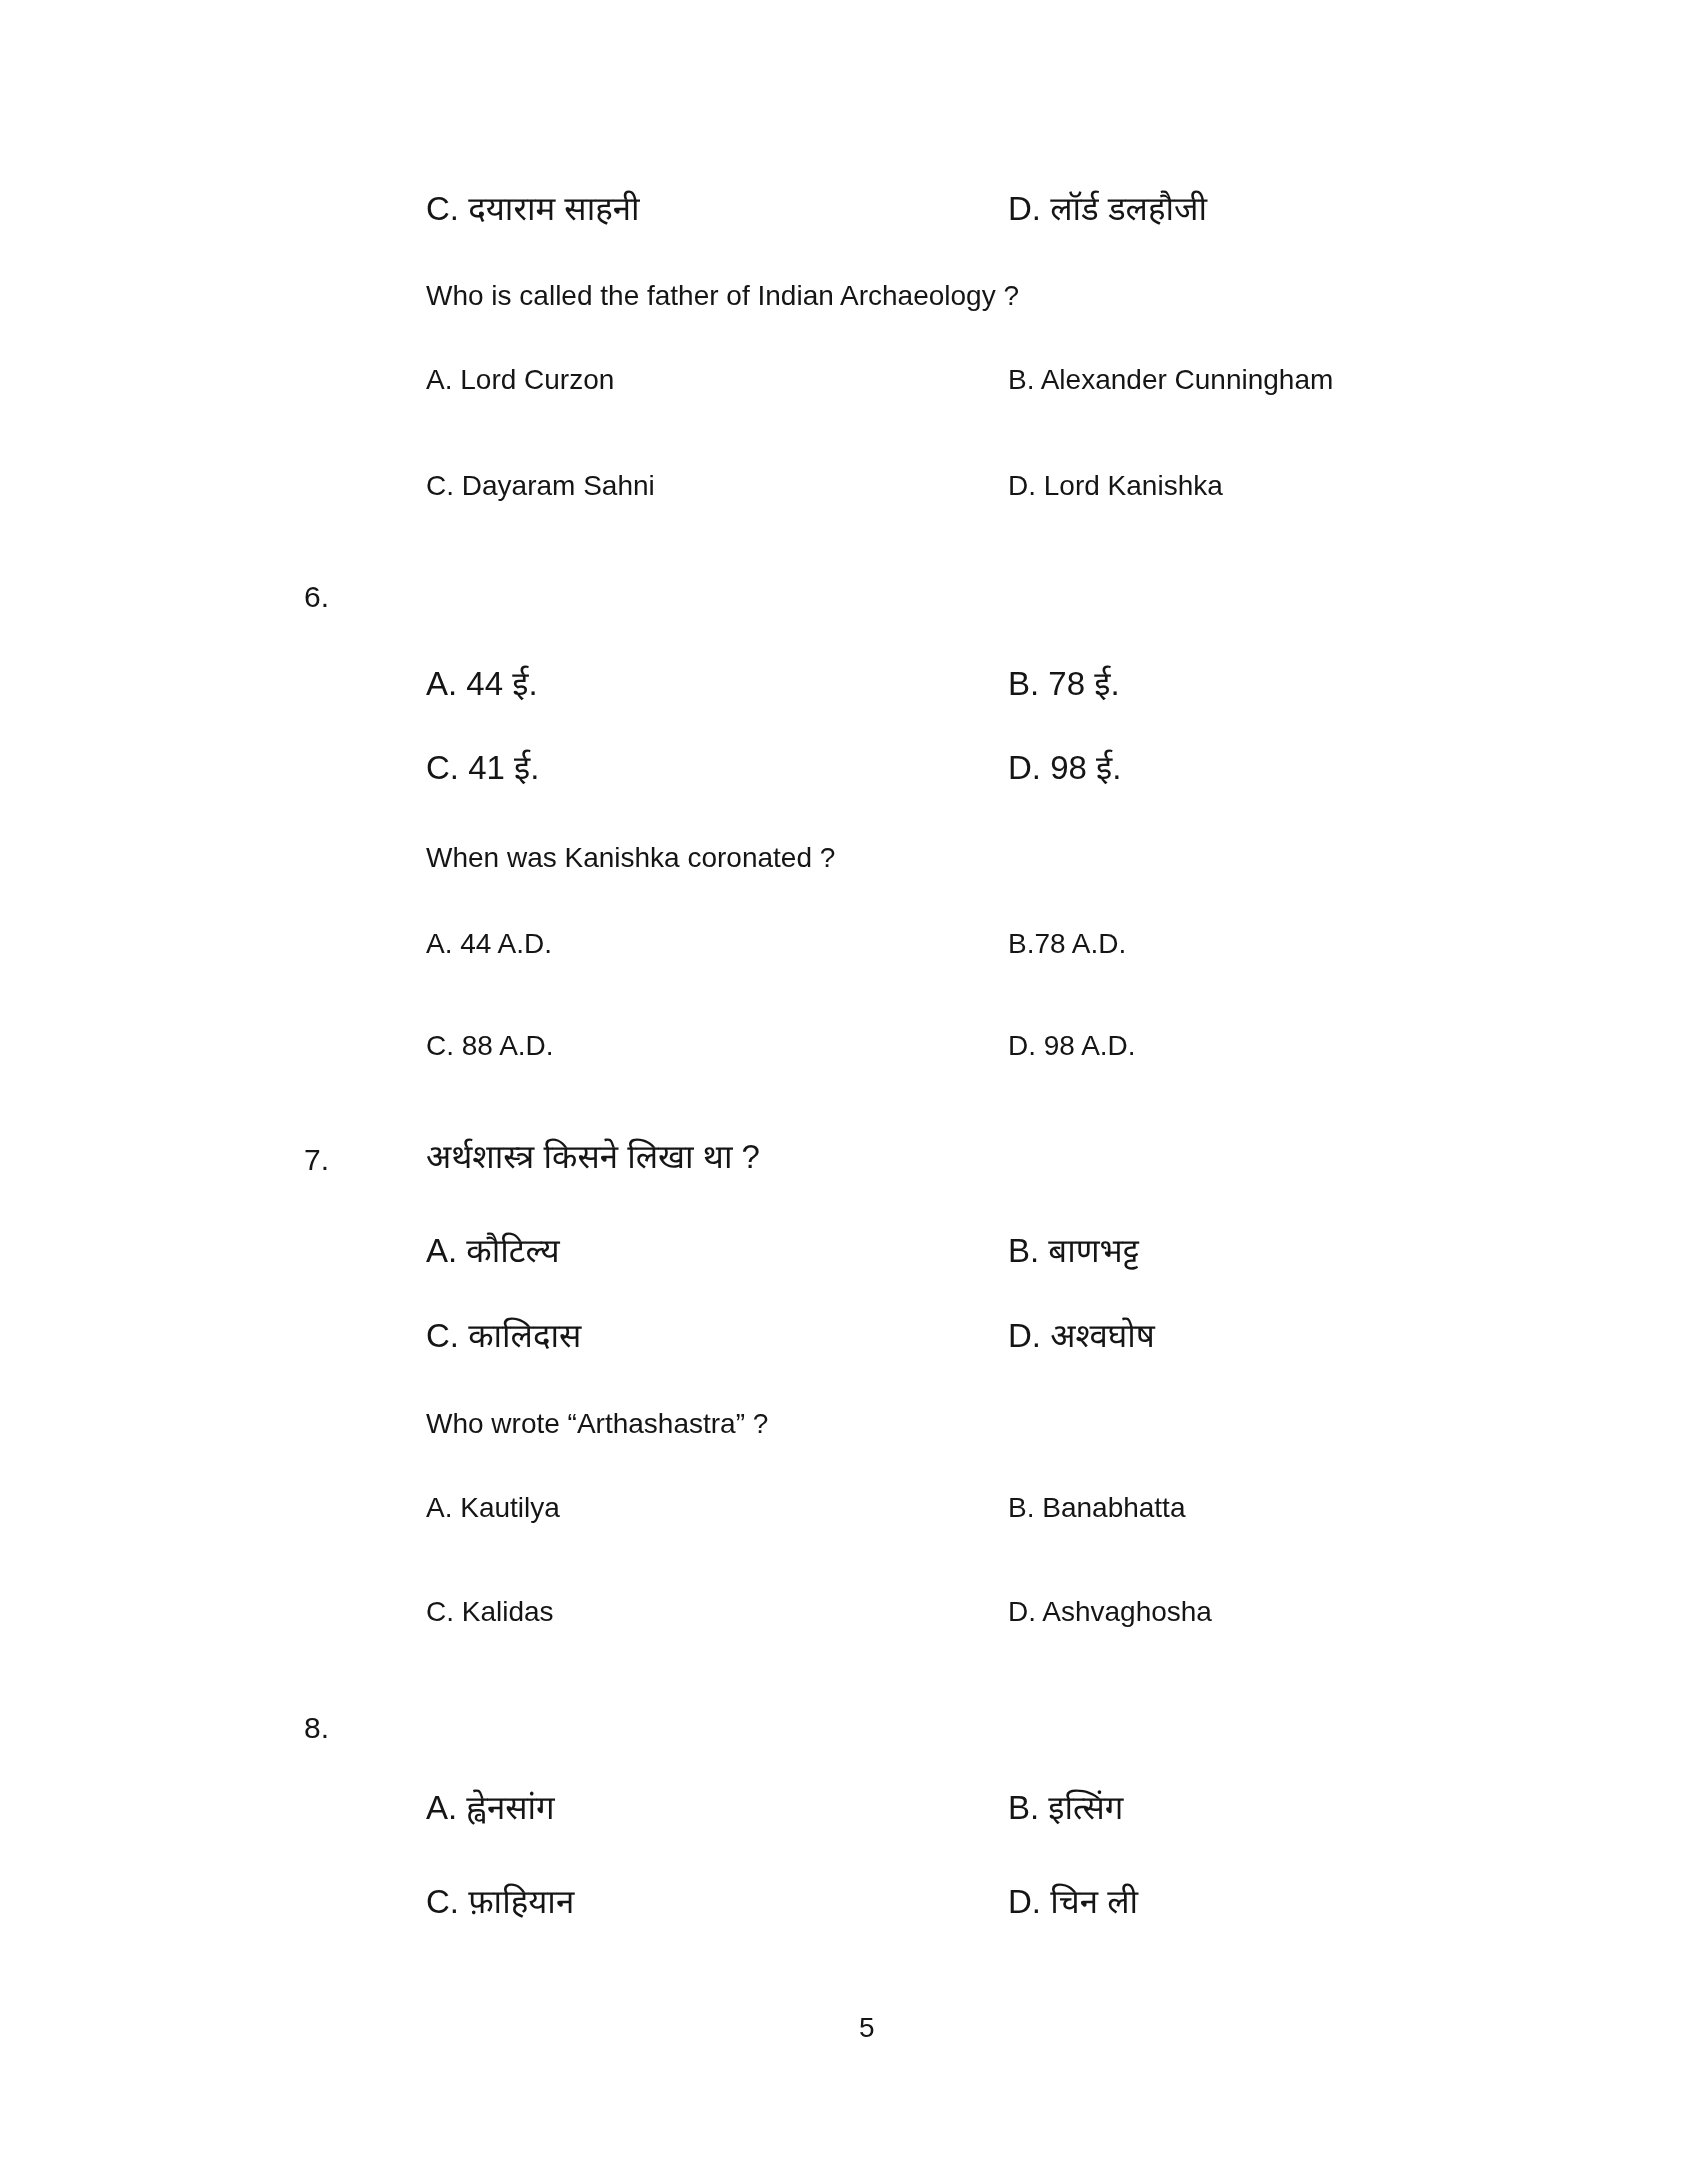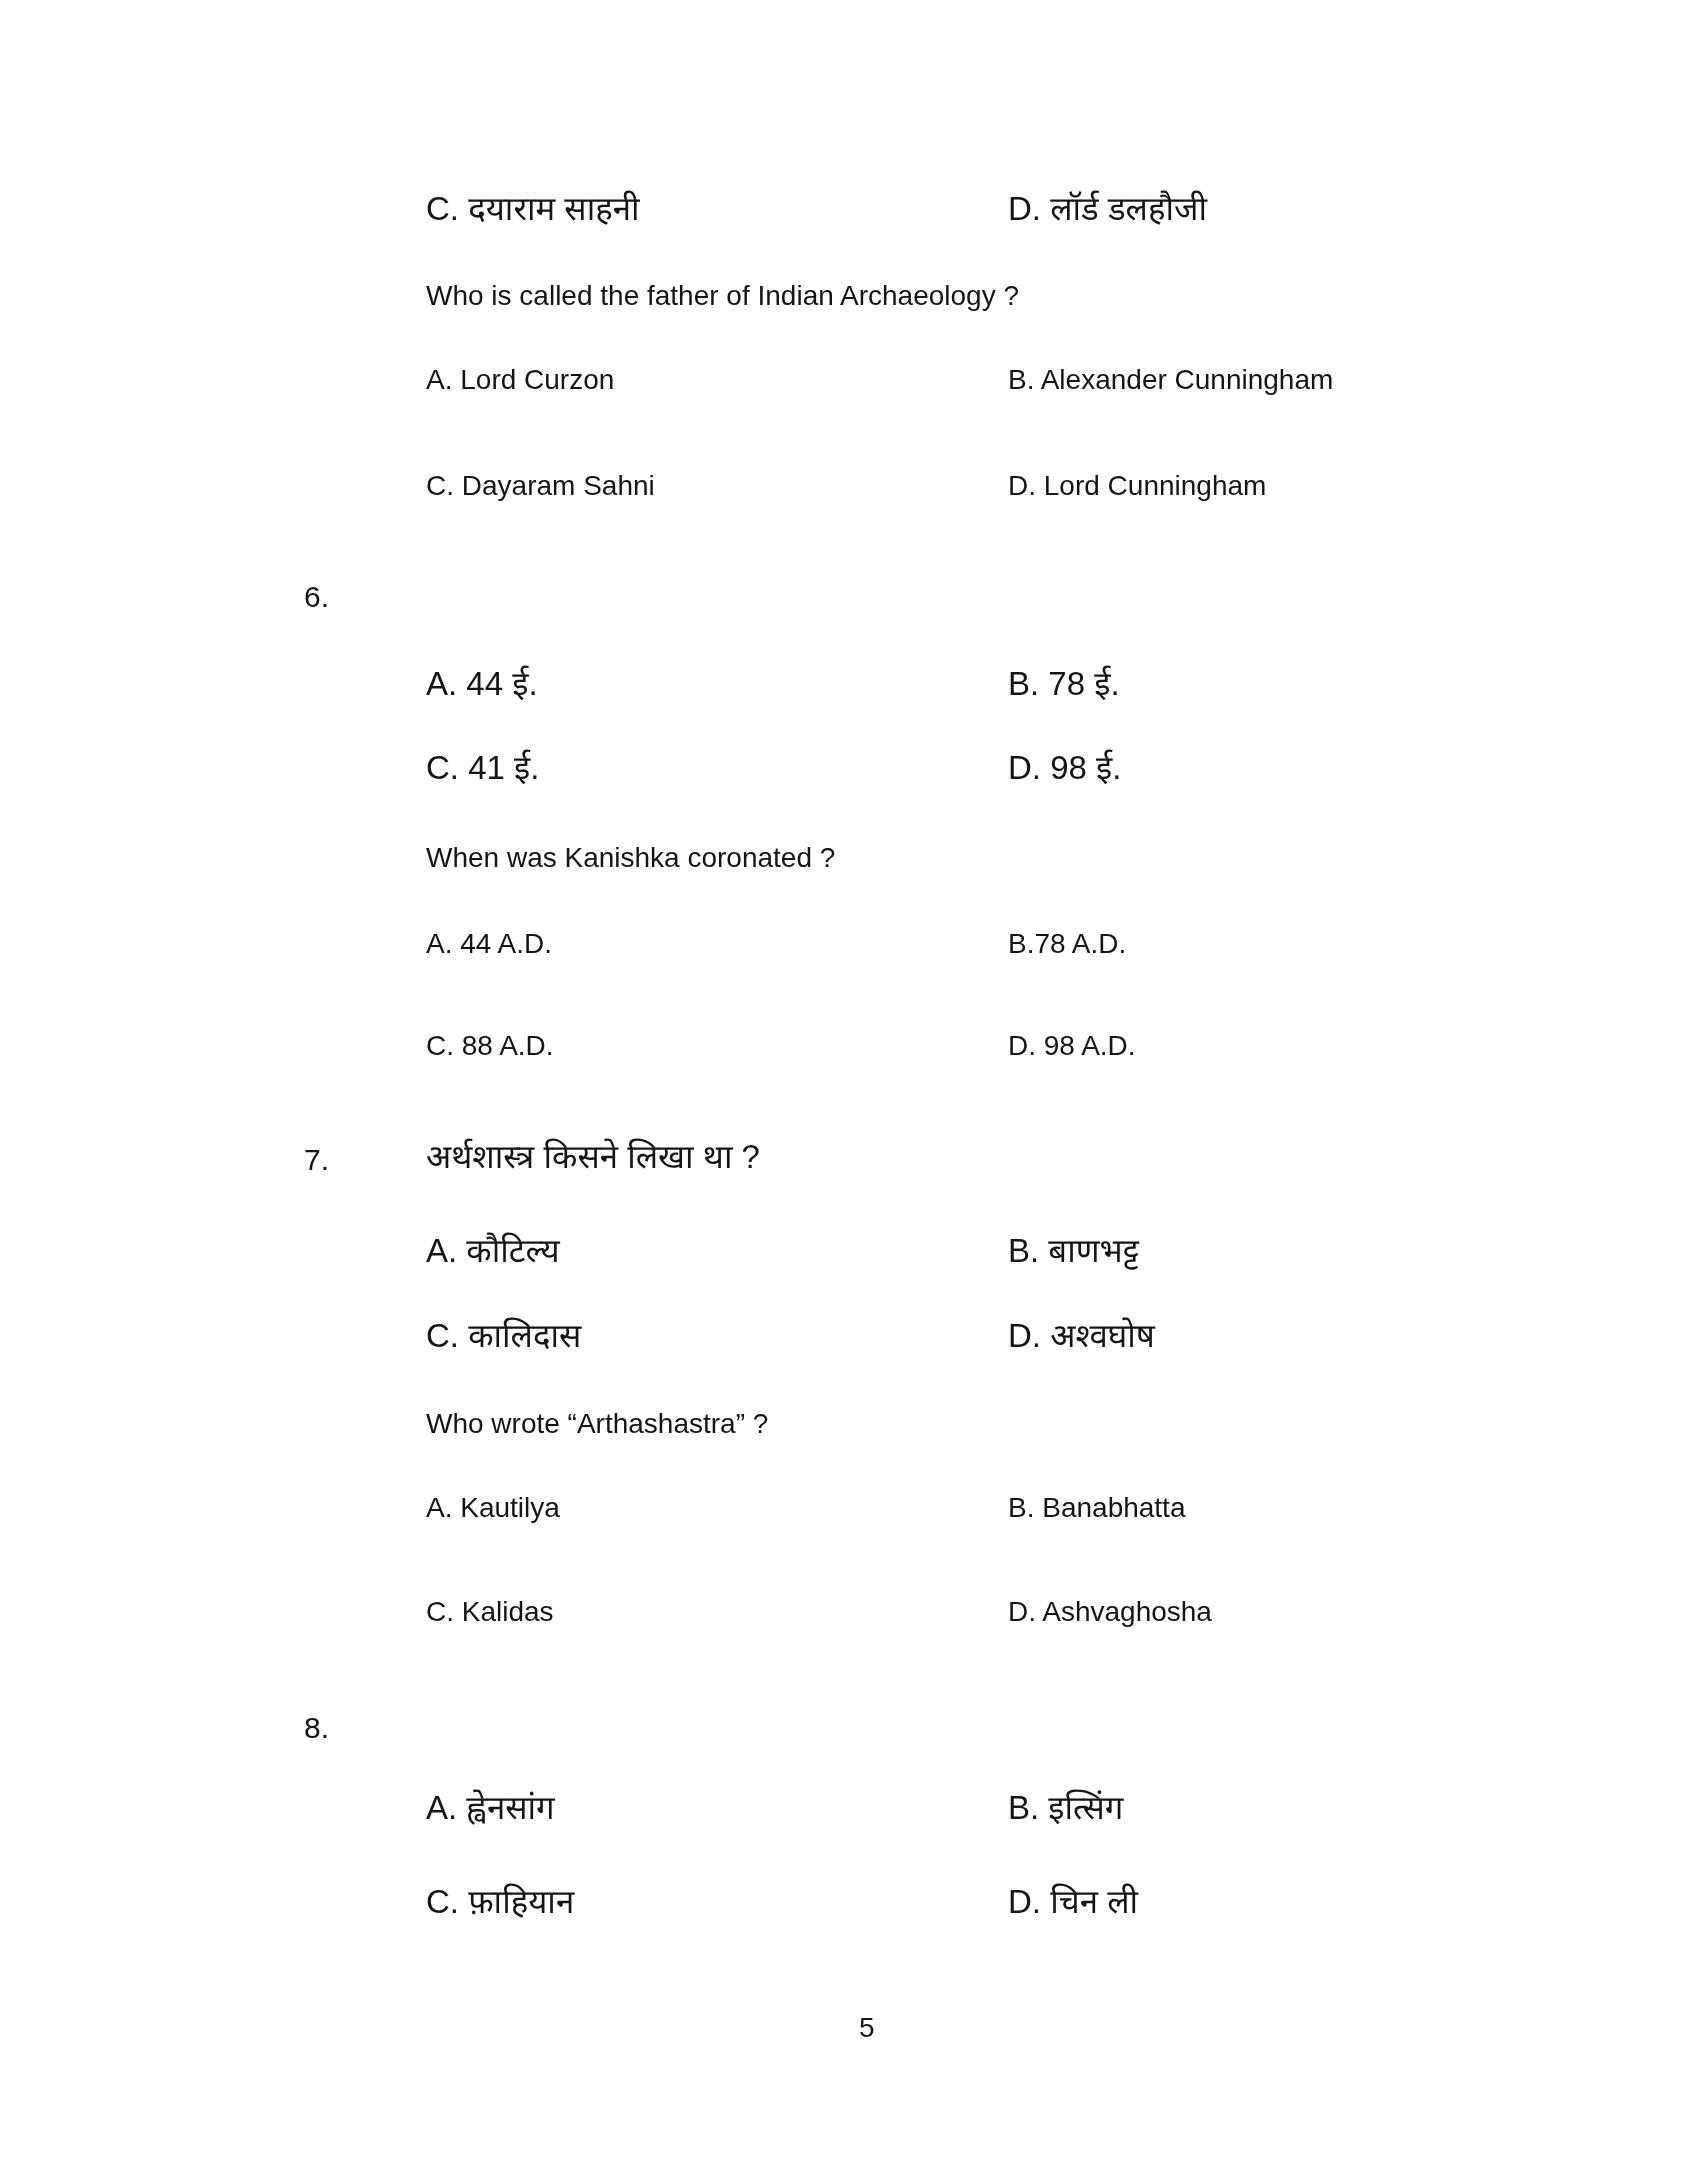--- a/index.html
+++ b/index.html
@@ -36,21 +36,21 @@
 <div class="page">
 
   <div class="t hi col-left" style="top:190px">C. दयाराम साहनी</div>
   <div class="t hi col-right" style="top:190px">D. लॉर्ड डलहौजी</div>
 
   <div class="t en col-left" style="top:280px">Who is called the father of Indian Archaeology ?</div>
 
   <div class="t en col-left" style="top:364px">A. Lord Curzon</div>
   <div class="t en col-right" style="top:364px">B. Alexander Cunningham</div>
   <div class="t en col-left" style="top:470px">C. Dayaram Sahni</div>
-  <div class="t en col-right" style="top:470px">D. Lord Cunningham</div>
+  <div class="t en col-right" style="top:470px">D. Lord Kanishka</div>
 
   <div class="t qnum col-num" style="top:580px">6.</div>
 
   <div class="t hi col-left" style="top:665px">A. 44 ई.</div>
   <div class="t hi col-right" style="top:665px">B. 78 ई.</div>
   <div class="t hi col-left" style="top:749px">C. 41 ई.</div>
   <div class="t hi col-right" style="top:749px">D. 98 ई.</div>
 
   <div class="t en col-left" style="top:842px">When was Kanishka coronated ?</div>
 

